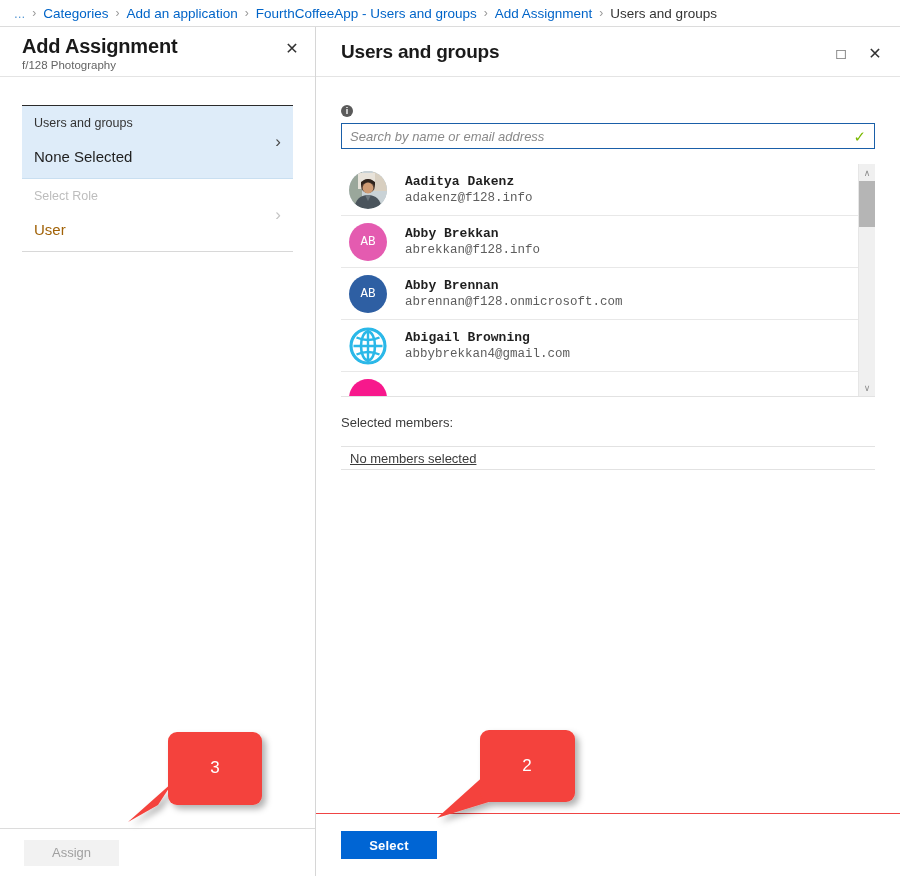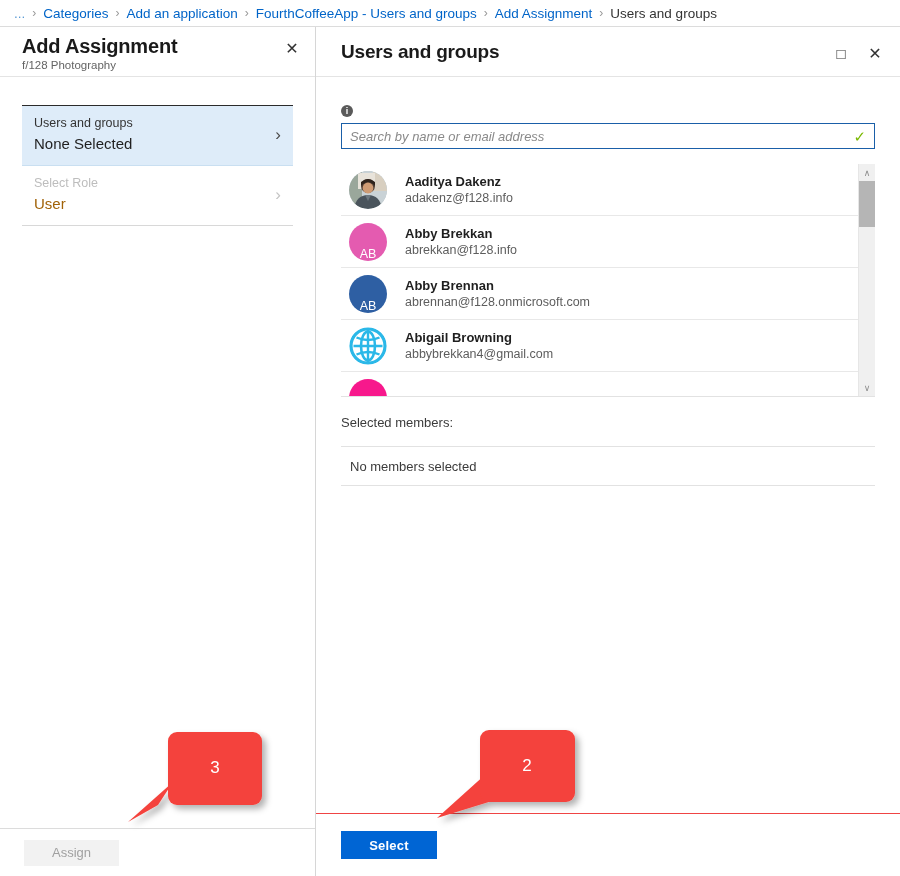--- a/index.html
+++ b/index.html
@@ -117,21 +117,21 @@
   .opt-label {
     font-size: 12.5px;
     color: #4a4a4a;
     line-height: 17px;
   }
   .opt-row.selected .opt-label { color: #333333; }
   .opt-value {
     font-size: 15px;
     color: #1f1f1f;
     line-height: 21px;
-    margin-top: 1px;
+    margin-top: 14px;
   }
   .opt-row.disabled .opt-label { color: #bdbdbd; }
   .opt-row.disabled .opt-value { color: #a16207; }
   .chev {
     color: #4a4a4a;
     font-size: 17px;
     line-height: 1;
     font-family: "Liberation Sans", sans-serif;
   }
   .opt-row.disabled .chev { color: #c4c4c4; }
@@ -258,38 +258,39 @@
     margin-top: 15px;
     display: flex;
     height: 233px;
     border-bottom: 1px solid #e2e2e2;
     box-sizing: border-box;
     overflow: hidden;
   }
   .user-list {
     flex: 1;
     overflow: hidden;
+    font-family: Liberation Mono, monospace;
   }
   .user-row {
     height: 52px;
     display: flex;
     align-items: center;
     border-bottom: 1px solid #e8e8e8;
     box-sizing: border-box;
     cursor: pointer;
     padding-left: 8px;
   }
   .avatar {
     width: 38px;
     height: 38px;
     border-radius: 50%;
     flex: none;
     margin-right: 18px;
     display: flex;
-    align-items: flex-end;
+    align-items: center;
     justify-content: center;
     font-size: 12.5px;
     color: #ffffff;
     overflow: hidden;
     position: relative;
   }
   .avatar.photo { background: #b9c4c9; }
   .u-name {
     font-size: 13px;
     font-weight: bold;
@@ -337,27 +338,28 @@
 
   .selected-title {
     margin-top: 18px;
     font-size: 13px;
     color: #3b3b3b;
   }
   .selected-box {
     margin-top: 16px;
     border-top: 1px solid #e2e2e2;
     border-bottom: 1px solid #e2e2e2;
-    height: 40px;
+    height: 24px;
     display: flex;
     align-items: center;
     padding-left: 9px;
     box-sizing: border-box;
     font-size: 13px;
     color: #3b3b3b;
+    text-decoration: underline;
   }
 
   .right-footer {
     height: 63px;
     border-top: 1px solid #ef4444;
     box-sizing: border-box;
     display: flex;
     align-items: center;
     padding-left: 25px;
   }

